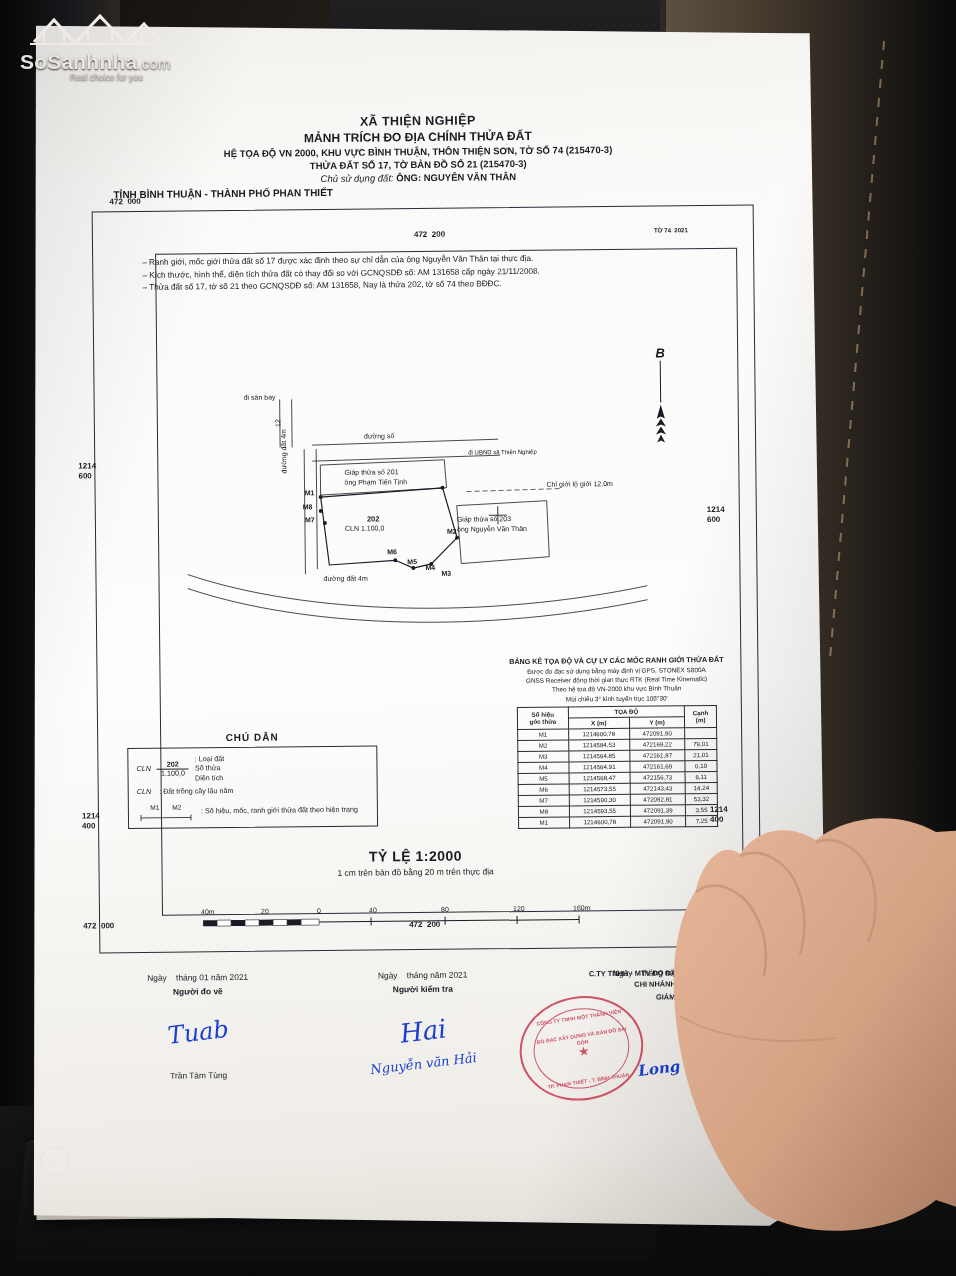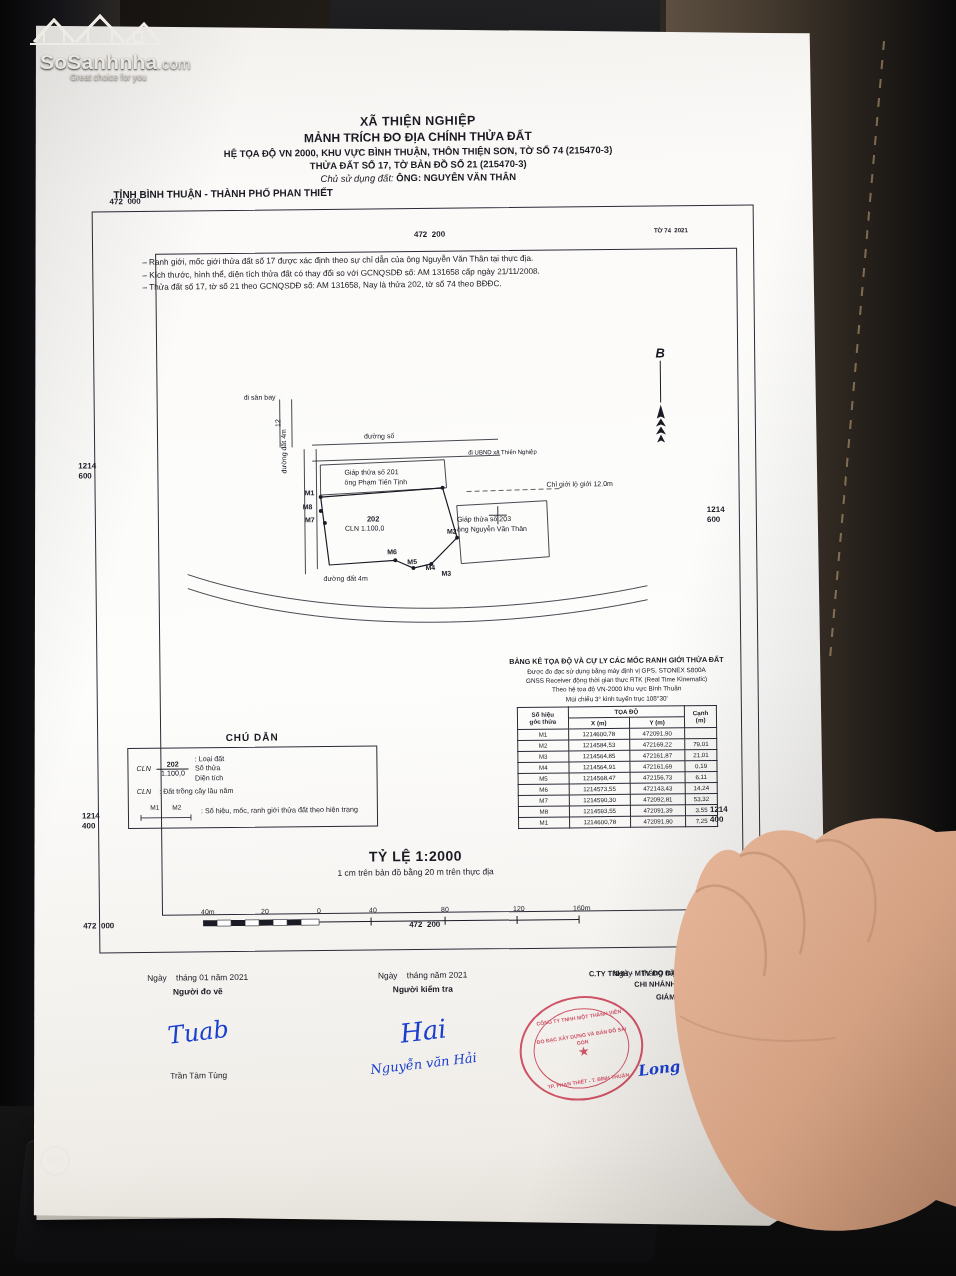--- a/index.html
+++ b/index.html
@@ -53,21 +53,21 @@
     background:#3a3a3e;opacity:.7;transform:skewX(-6deg);
   }
   
   .logo{
     position:absolute;left:14px;top:8px;width:180px;height:78px;color:#e9e5df;
     z-index:40;
   }
   .logo .house{position:absolute;left:16px;top:0;}
   .logo .brand{
     position:absolute;left:6px;top:42px;font-size:21px;font-weight:bold;
-    letter-spacing:.2px;text-shadow:0 1px 2px rgba(0,0,0,.8);margin-left:20px;
+    letter-spacing:.2px;text-shadow:0 1px 2px rgba(0,0,0,.8);
   }
   .logo .brand .dot{font-weight:normal;font-size:15px;}
   .logo .tag{
     position:absolute;left:56px;top:64px;font-size:8.5px;color:#d8d2c8;
     text-shadow:0 1px 2px rgba(0,0,0,.8);
   }
   
   .paper-wrap{
     position:absolute;left:18px;top:18px;width:810px;height:1215px;
     transform:rotate(-0.6deg);
@@ -201,21 +201,21 @@
       <path d="M46 34 L70 8 L94 34" fill="none" stroke="#efece7" stroke-width="3"></path>
       <path d="M58 34 L58 20 L70 9 L82 20 L82 34" fill="none" stroke="#efece7" stroke-width="2"></path>
       <path d="M96 34 L114 16 L130 34" fill="none" stroke="#efece7" stroke-width="3"></path>
       <rect x="104" y="24" width="8" height="10" fill="none" stroke="#efece7" stroke-width="2"></rect>
       <line x1="0" y1="36" x2="132" y2="36" stroke="#efece7" stroke-width="2"></line>
     </svg>
   </div>
   <div class="brand">
     <span>SoSanhnha</span><span class="dot">.com</span>
   </div>
-  <div class="tag">Great choice for you</div>
+  <div class="tag">Real choice for you</div>
 </div>
 
 <div class="paper-stack"></div>
 <div class="paper-wrap">
   <div class="paper"></div>
 
   <div class="content">
 
     <div class="header ctr">
       <div class="t-title">XÃ THIỆN NGHIỆP</div>

